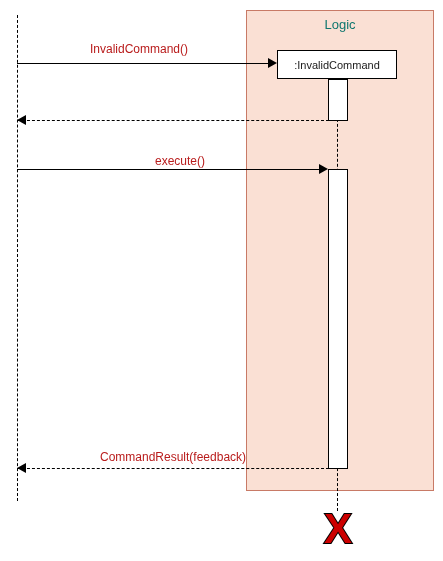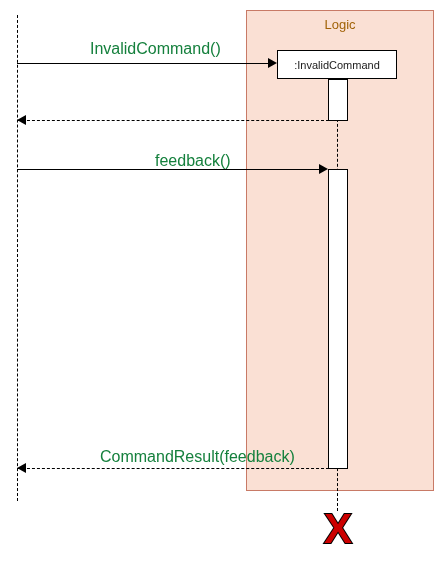--- a/index.html
+++ b/index.html
@@ -27,21 +27,21 @@
     border: 1px solid #c87a66;
     box-sizing: border-box;
   }
   .participant-title {
     position: absolute;
     left: 246px;
     top: 17px;
     width: 188px;
     text-align: center;
     font-size: 13px;
-    color: #a16207;
+    color: #0f766e;
     line-height: 16px;
   }
 
   
   .lifeline-dashed {
     position: absolute;
     width: 0;
     border-left: 1px dashed #000000;
   }
 
@@ -89,22 +89,22 @@
     border-bottom: 5px solid transparent;
     border-left: 9px solid #000000;
   }
   .arrowhead.left-open {
     border-top: 5px solid transparent;
     border-bottom: 5px solid transparent;
     border-right: 9px solid #000000;
   }
   .msg-label {
     position: absolute;
-    font-size: 16px;
-    color: #15803d;
+    font-size: 12px;
+    color: #b91c1c;
     white-space: nowrap;
     line-height: 14px;
   }
 
   
   .destroy-x {
     position: absolute;
     font-size: 42px;
     font-weight: bold;
     color: #cc0000;
@@ -131,21 +131,21 @@
   <div class="msg-line" style="left:17px; top:63px; width:252px;"></div>
   <div class="arrowhead right-solid" style="left:268px; top:58px;"></div>
 
   <div class="object-box">:InvalidCommand</div>
 
   <div class="activation" style="left:328px; top:79px; width:20px; height:42px;"></div>
 
   <div class="msg-line dashed" style="left:17px; top:120px; width:312px;"></div>
   <div class="arrowhead left-open" style="left:17px; top:115px;"></div>
 
-  <div class="msg-label" style="left:155px; top:154px;">feedback()</div>
+  <div class="msg-label" style="left:155px; top:154px;">execute()</div>
   <div class="msg-line" style="left:17px; top:169px; width:303px;"></div>
   <div class="arrowhead right-solid" style="left:319px; top:164px;"></div>
 
   <div class="activation" style="left:328px; top:169px; width:20px; height:300px;"></div>
 
   <div class="msg-label" style="left:100px; top:450px;">CommandResult(feedback)</div>
   <div class="msg-line dashed" style="left:17px; top:468px; width:312px;"></div>
   <div class="arrowhead left-open" style="left:17px; top:463px;"></div>
 
   <div class="destroy-x" style="left:324px; top:508px;">X</div>

